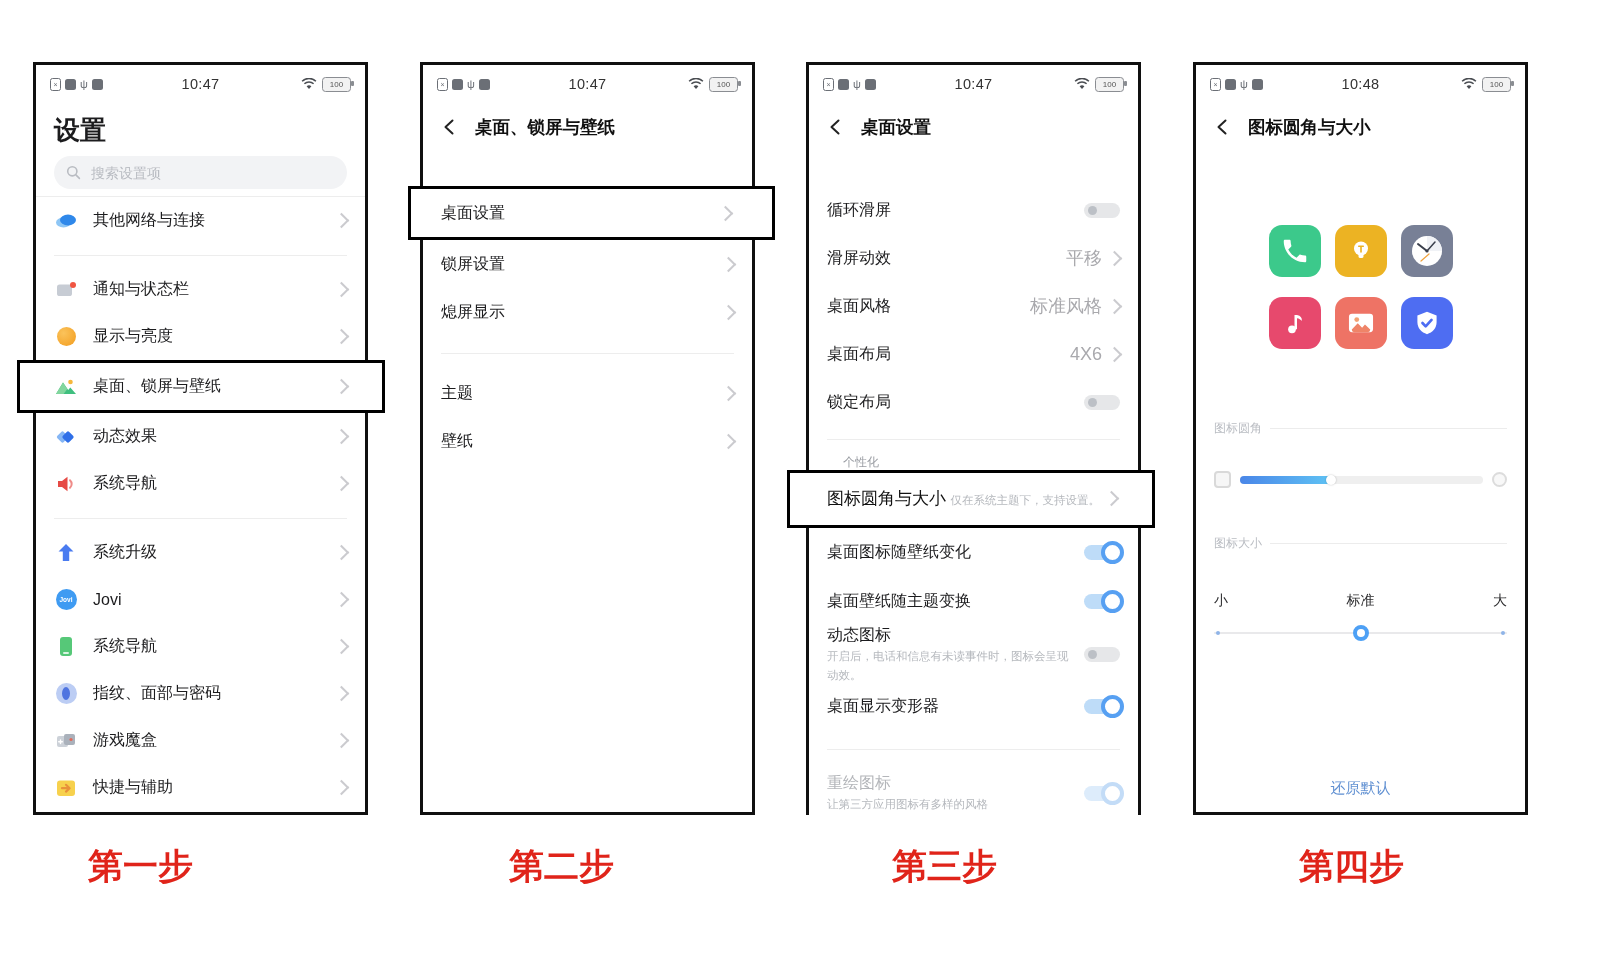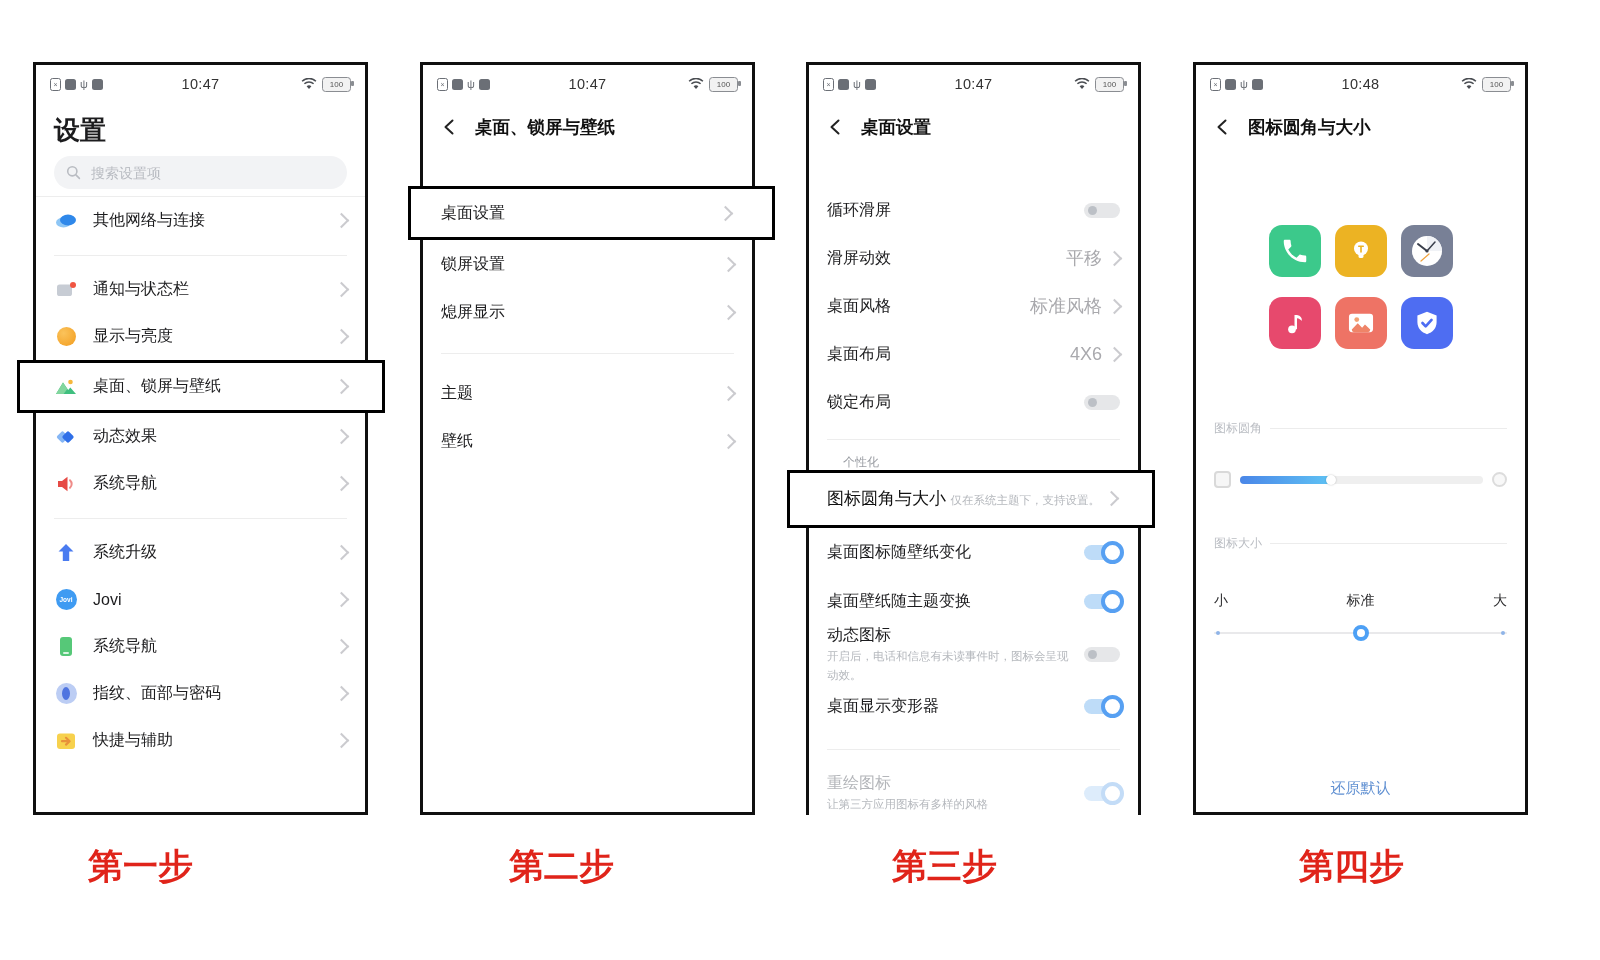--- a/index.html
+++ b/index.html
@@ -217,20 +217,32 @@
         <span style="display:flex;align-items:center;justify-content:center;width:21px;height:21px;margin:1.5px;border-radius:50%;background:#bccdf4;">
           <span style="width:8px;height:13px;border-radius:50%;background:#4f74e0;"></span>
         </span>
       </span>
     <span class="lbl">指纹、面部与密码</span>
     <span class="chev"></span>
   </div>
   <div class="row">
     <span class="ic">
         <svg viewBox="0 0 24 24" width="24" height="24">
+          <rect x="3" y="7" width="11" height="11" rx="2" fill="#ccd1d8"></rect>
+          <rect x="10" y="5" width="11" height="11" rx="2" fill="#aab1bb"></rect>
+          <path d="M6.5 11 v3.6 M4.7 12.8 h3.6" stroke="#fff" stroke-width="1.4" stroke-linecap="round"></path>
+          <circle cx="17" cy="10.5" r="1.6" fill="#e06a5a"></circle>
+        </svg>
+      </span>
+    <span class="lbl">游戏魔盒</span>
+    <span class="chev"></span>
+  </div>
+  <div class="row">
+    <span class="ic">
+        <svg viewBox="0 0 24 24" width="24" height="24">
           <rect x="3" y="4.5" width="18" height="15.5" rx="3" fill="#f7d14d"></rect>
           <path d="M8 12.2 H15 M12 8.8 L15.6 12.2 L12 15.6" stroke="#e8913a" stroke-width="2.2" fill="none" stroke-linecap="round" stroke-linejoin="round"></path>
         </svg>
       </span>
     <span class="lbl">快捷与辅助</span>
     <span class="chev"></span>
   </div>
 </div>
 
 <div class="phone p2">

